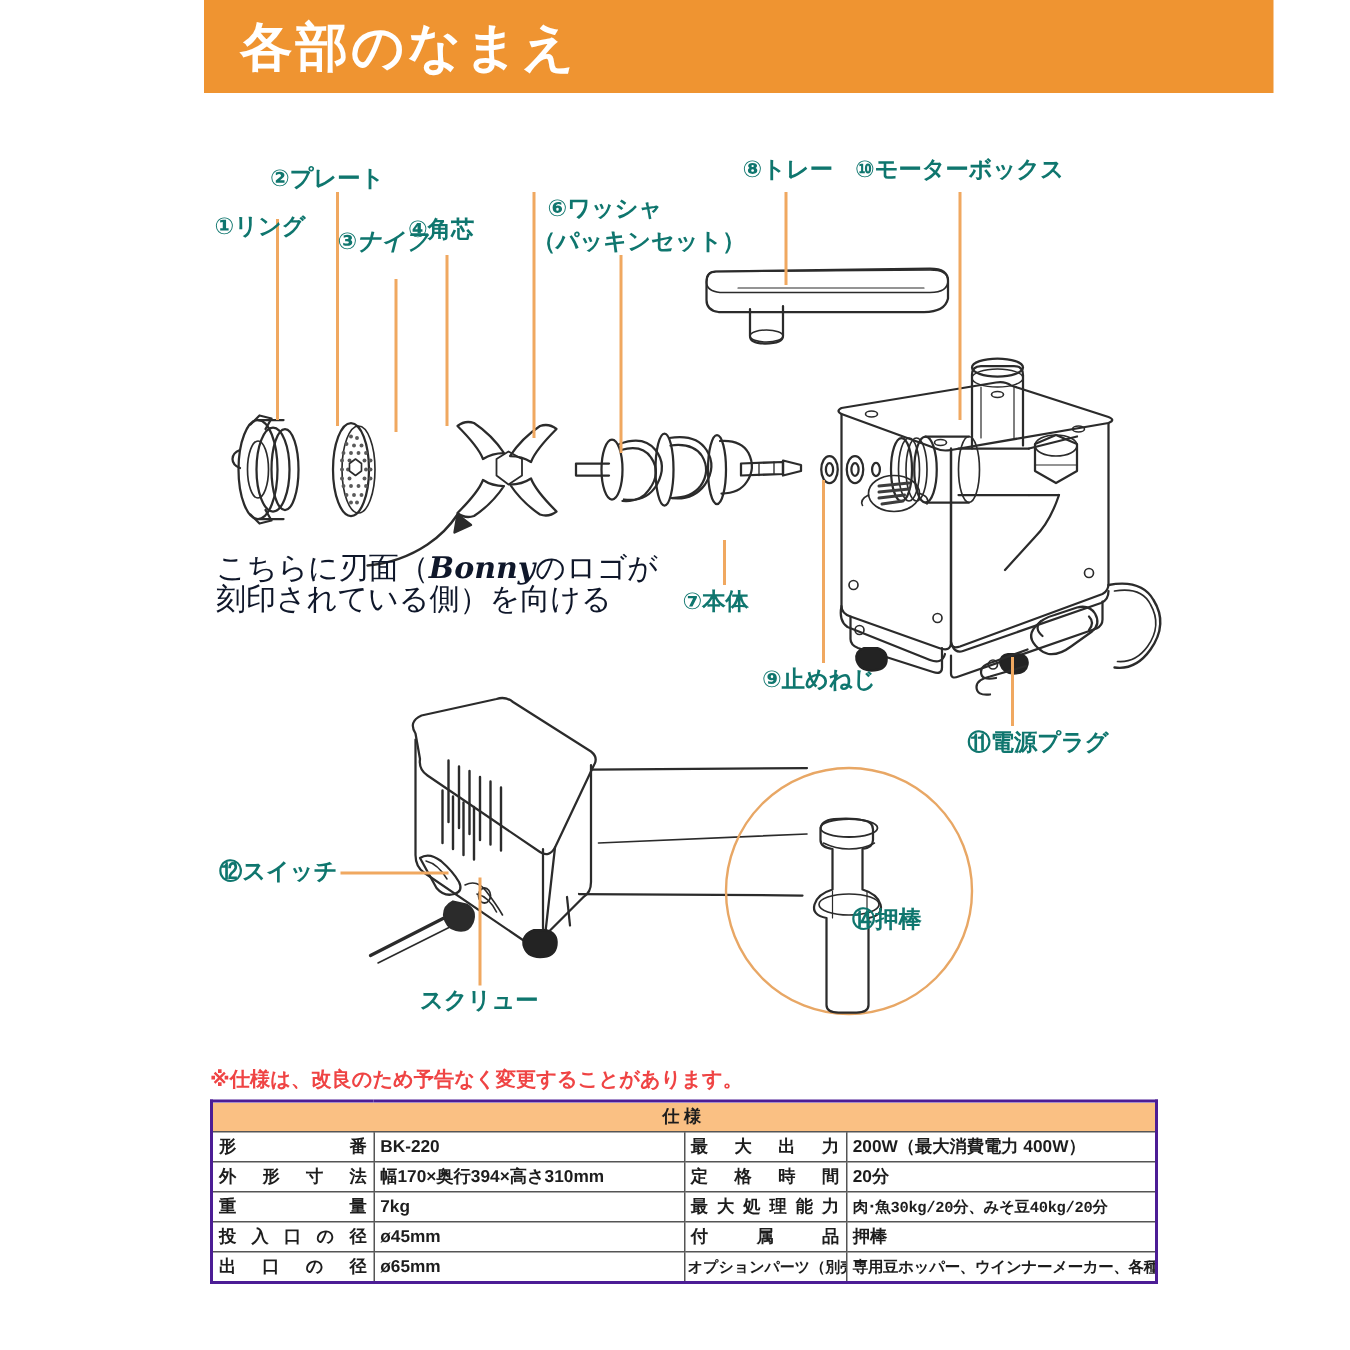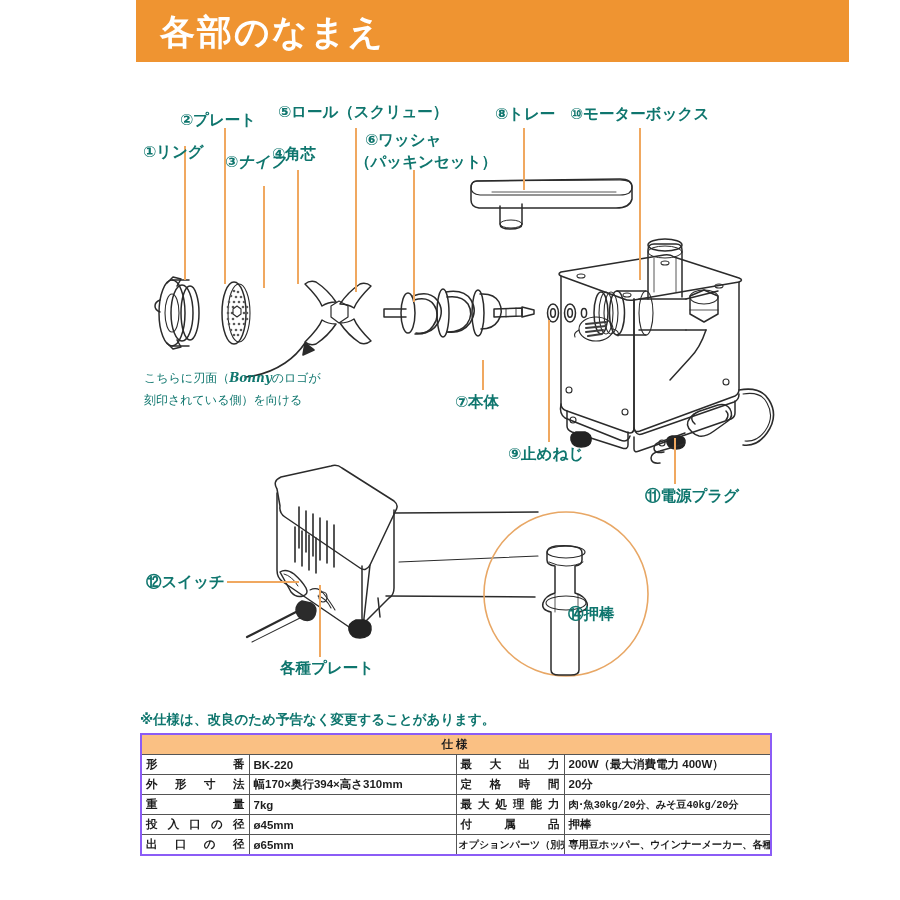--- a/index.html
+++ b/index.html
@@ -29,40 +29,40 @@
   
   .lbl{
     position:absolute;
     font-size:15.5px;
     font-weight:bold;
     color:#0f766e;
     white-space:nowrap;
     line-height:20px;
     letter-spacing:0px;
   }
-  .lbl.small{font-size:12px;font-weight:normal;color:#0f766e;text-align:center;}
+  .lbl.small{font-size:20px;font-weight:normal;color:#0f172a;text-align:center;}
 
   
   .lead-v{position:absolute;width:1.6px;background:#f0a860;}
   .lead-h{position:absolute;height:1.6px;background:#f0a860;}
 
   
   .art{position:absolute;left:0;top:0;width:900px;height:900px;pointer-events:none;}
 
   
   .note{
     position:absolute;left:140px;top:711px;
-    font-size:13.5px;font-weight:bold;color:#0f766e;white-space:nowrap;
+    font-size:13.5px;font-weight:bold;color:#ef4444;white-space:nowrap;
   }
 
   
   .spec-wrap{position:absolute;left:140px;top:733px;width:630px;}
   table.spec{
     border-collapse:collapse;width:630px;
-    border:2px solid #8b5cf6;
+    border:2px solid #4c1d95;
     table-layout:fixed;
   }
   table.spec td{
     border:1px solid #555;
     font-size:11.5px;
     padding:1px 4px;
     height:17px;
     color:#1d1d1d;
     overflow:hidden;
     white-space:nowrap;
@@ -324,30 +324,29 @@
   <div class="lead-v" style="left:548px;top:320px;height:122px;"></div>
   <div class="lead-v" style="left:639px;top:128px;height:152px;"></div>
   <div class="lead-v" style="left:674px;top:438px;height:46px;"></div>
   <div class="lead-h" style="left:227px;top:581px;width:72px;"></div>
   <div class="lead-v" style="left:319px;top:585px;height:72px;"></div>
 
   <div class="lbl" style="left:143px;top:142px;">①リング</div>
   <div class="lbl" style="left:180px;top:110px;">②プレート</div>
   <div class="lbl" style="left:225px;top:152px;font-style:italic;">③ナイフ</div>
   <div class="lbl" style="left:272px;top:144px;">④角芯</div>
-  <div class="lbl" style="left:278px;top:102px;">⑤ロール（スクリュー）</div>
   <div class="lbl" style="left:365px;top:130px;">⑥ワッシャ</div>
   <div class="lbl" style="left:355px;top:152px;">（パッキンセット）</div>
   <div class="lbl" style="left:455px;top:392px;">⑦本体</div>
   <div class="lbl" style="left:495px;top:104px;">⑧トレー</div>
   <div class="lbl" style="left:508px;top:444px;">⑨止めねじ</div>
   <div class="lbl" style="left:570px;top:104px;">⑩モーターボックス</div>
   <div class="lbl" style="left:645px;top:486px;">⑪電源プラグ</div>
   <div class="lbl" style="left:146px;top:572px;">⑫スイッチ</div>
-  <div class="lbl" style="left:280px;top:658px;">各種プレート</div>
+  <div class="lbl" style="left:280px;top:658px;">スクリュー</div>
   <div class="lbl" style="left:568px;top:604px;">⑭押棒</div>
 
   <div class="lbl small" style="left:144px;top:368px;">
     <span>こちらに刃面（</span><span style="font-weight:bold;font-style:italic;font-family:'DejaVu Serif',serif;">Bonny</span><span>のロゴが</span>
   </div>
   <div class="lbl small" style="left:144px;top:390px;">刻印されている側）を向ける</div>
 
   <div class="note">※仕様は、改良のため予告なく変更することがあります。</div>
 
   <div class="spec-wrap">

